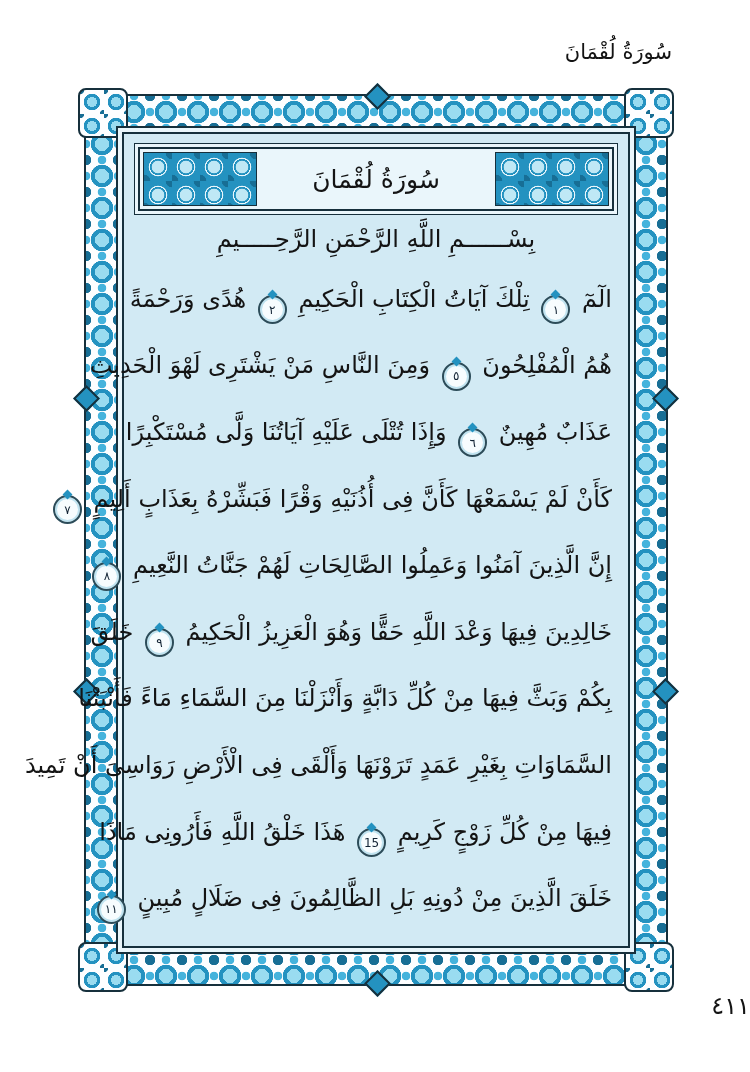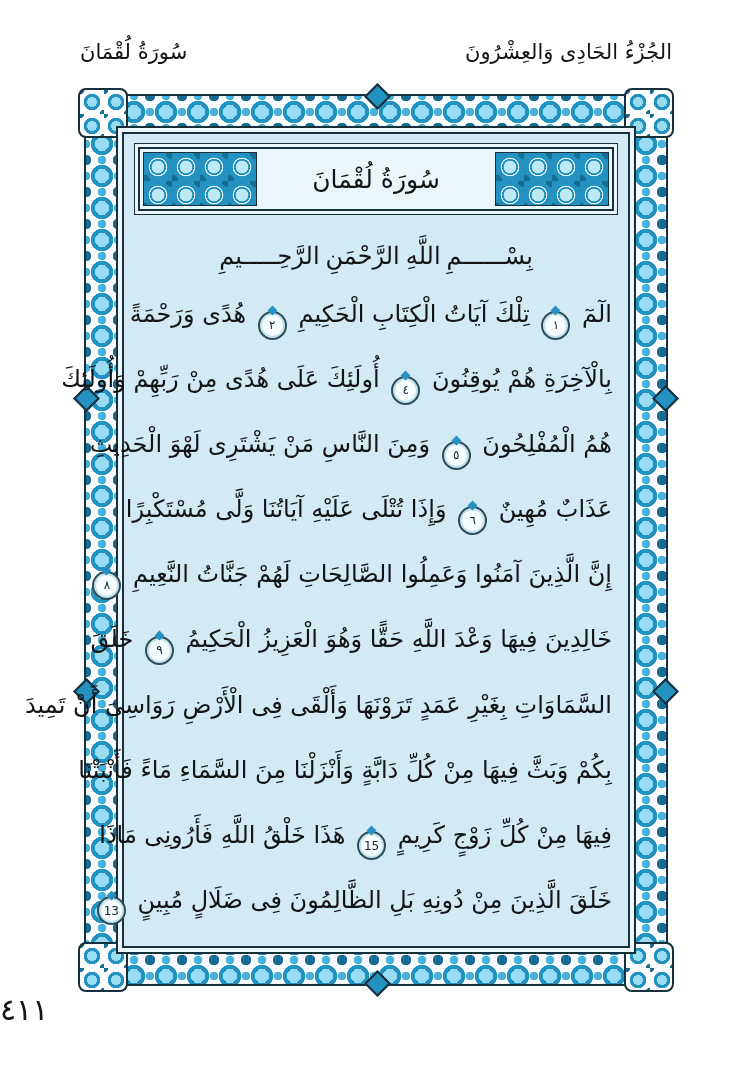--- a/index.html
+++ b/index.html
@@ -72,45 +72,44 @@
       radial-gradient(circle at 14px 14px, #bfe8f5 6px, rgba(0,0,0,0) 6.6px),
       radial-gradient(circle at 0 28px, var(--teal-dark) 6px, rgba(0,0,0,0) 6.6px),
       radial-gradient(circle at 28px 0, var(--teal-dark) 6px, rgba(0,0,0,0) 6.6px),
       radial-gradient(circle at 14px 14px, rgba(0,0,0,0) 8px, #eaf7fc 8px 9px, rgba(0,0,0,0) 9.6px);
     background-size:28px 28px;border:1px solid var(--line);margin:3px;}
   .cartouche .title-box{flex:0 0 232px;display:flex;align-items:center;justify-content:center;
     font-size:25px;color:var(--ink);background:var(--pale);}
 
   
   .basmala{flex:0 0 auto;text-align:center;direction:rtl;
-    font-size:24px;color:var(--ink);margin:27px 0 2px;font-family:Liberation Serif, serif;}
+    font-size:24px;color:var(--ink);margin:10px 0 2px;}
 
   
   .qbody{flex:1 1 auto;display:flex;flex-direction:column;justify-content:space-evenly;
     padding:2px 4px 6px;}
   .qline{direction:rtl;unicode-bidi:plaintext;text-align:justify;text-align-last:justify;
     font-size:24px;line-height:50px;height:50px;color:var(--ink);white-space:nowrap;}
   .ayah{position:relative;display:inline-flex;align-items:center;justify-content:center;
     width:25px;height:25px;border-radius:50%;background:#f7fcfe;
     border:2px solid #2c4c59;box-shadow:inset 0 0 0 2px #bfe3f0;
     font-size:12px;line-height:1;color:#123;vertical-align:-7px;margin:0 4px;}
   .ayah::before{content:"";position:absolute;top:-6px;left:50%;margin-left:-3.5px;
     width:7px;height:7px;background:var(--teal);transform:rotate(45deg);}
 
   
-  .folio{position:absolute;top:992px;left:0;width:100%;text-align:left;
-    font-size:30px;color:var(--ink);letter-spacing:3px;}
+  .folio{position:absolute;top:992px;left:0;width:100%;text-align:right;
+    font-size:24px;color:var(--ink);letter-spacing:3px;}
 </style>
 </head>
 <body>
 
 <div class="sheet">
 
   <div class="running-heads">
-    <span class="rh">الجُزْءُ الحَادِى وَالعِشْرُونَ</span>
     <span class="rh">سُورَةُ لُقْمَانَ</span>
   </div>
 
   <div class="frame">
     <div class="corner tl"></div>
     <div class="corner tr"></div>
     <div class="corner bl"></div>
     <div class="corner br"></div>
     <div class="knob t"></div>
     <div class="knob b"></div>
@@ -124,29 +123,29 @@
       <div class="cartouche">
         <div class="orn"></div>
         <div class="title-box">سُورَةُ لُقْمَانَ</div>
         <div class="orn"></div>
       </div>
 
       <div class="basmala">بِسْــــــمِ اللَّهِ الرَّحْمَنِ الرَّحِـــــيمِ</div>
 
       <div class="qbody">
           <div class="qline">الٓمٓ <span class="ayah">١</span> تِلْكَ آيَاتُ الْكِتَابِ الْحَكِيمِ <span class="ayah">٢</span> هُدًى وَرَحْمَةً</div>
-          <div class="qline">بِالْآخِرَةِ هُمْ يُوقِنُونَ <span class="ayah">٤</span> أُولَئِكَ عَلَى هُدًى مِنْ رَبِّهِمْ وَأُولَئِكَ</div>
           <div class="qline">هُمُ الْمُفْلِحُونَ <span class="ayah">٥</span> وَمِنَ النَّاسِ مَنْ يَشْتَرِى لَهْوَ الْحَدِيثِ</div>
           <div class="qline">عَذَابٌ مُهِينٌ <span class="ayah">٦</span> وَإِذَا تُتْلَى عَلَيْهِ آيَاتُنَا وَلَّى مُسْتَكْبِرًا</div>
+          <div class="qline">كَأَنْ لَمْ يَسْمَعْهَا كَأَنَّ فِى أُذُنَيْهِ وَقْرًا فَبَشِّرْهُ بِعَذَابٍ أَلِيمٍ <span class="ayah">٧</span></div>
           <div class="qline">إِنَّ الَّذِينَ آمَنُوا وَعَمِلُوا الصَّالِحَاتِ لَهُمْ جَنَّاتُ النَّعِيمِ <span class="ayah">٨</span></div>
           <div class="qline">خَالِدِينَ فِيهَا وَعْدَ اللَّهِ حَقًّا وَهُوَ الْعَزِيزُ الْحَكِيمُ <span class="ayah">٩</span> خَلَقَ</div>
+          <div class="qline">بِكُمْ وَبَثَّ فِيهَا مِنْ كُلِّ دَابَّةٍ وَأَنْزَلْنَا مِنَ السَّمَاءِ مَاءً فَأَنْبَتْنَا</div>
           <div class="qline">السَّمَاوَاتِ بِغَيْرِ عَمَدٍ تَرَوْنَهَا وَأَلْقَى فِى الْأَرْضِ رَوَاسِىَ أَنْ تَمِيدَ</div>
-          <div class="qline">بِكُمْ وَبَثَّ فِيهَا مِنْ كُلِّ دَابَّةٍ وَأَنْزَلْنَا مِنَ السَّمَاءِ مَاءً فَأَنْبَتْنَا</div>
           <div class="qline">فِيهَا مِنْ كُلِّ زَوْجٍ كَرِيمٍ <span class="ayah">15</span> هَذَا خَلْقُ اللَّهِ فَأَرُونِى مَاذَا</div>
-          <div class="qline">خَلَقَ الَّذِينَ مِنْ دُونِهِ بَلِ الظَّالِمُونَ فِى ضَلَالٍ مُبِينٍ <span class="ayah">13</span></div>
+          <div class="qline">خَلَقَ الَّذِينَ مِنْ دُونِهِ بَلِ الظَّالِمُونَ فِى ضَلَالٍ مُبِينٍ <span class="ayah">١١</span></div>
         </div>
 
     </div>
   </div>
 
   <div class="folio">٤١١</div>
 
 </div>
 
 </body></html>

